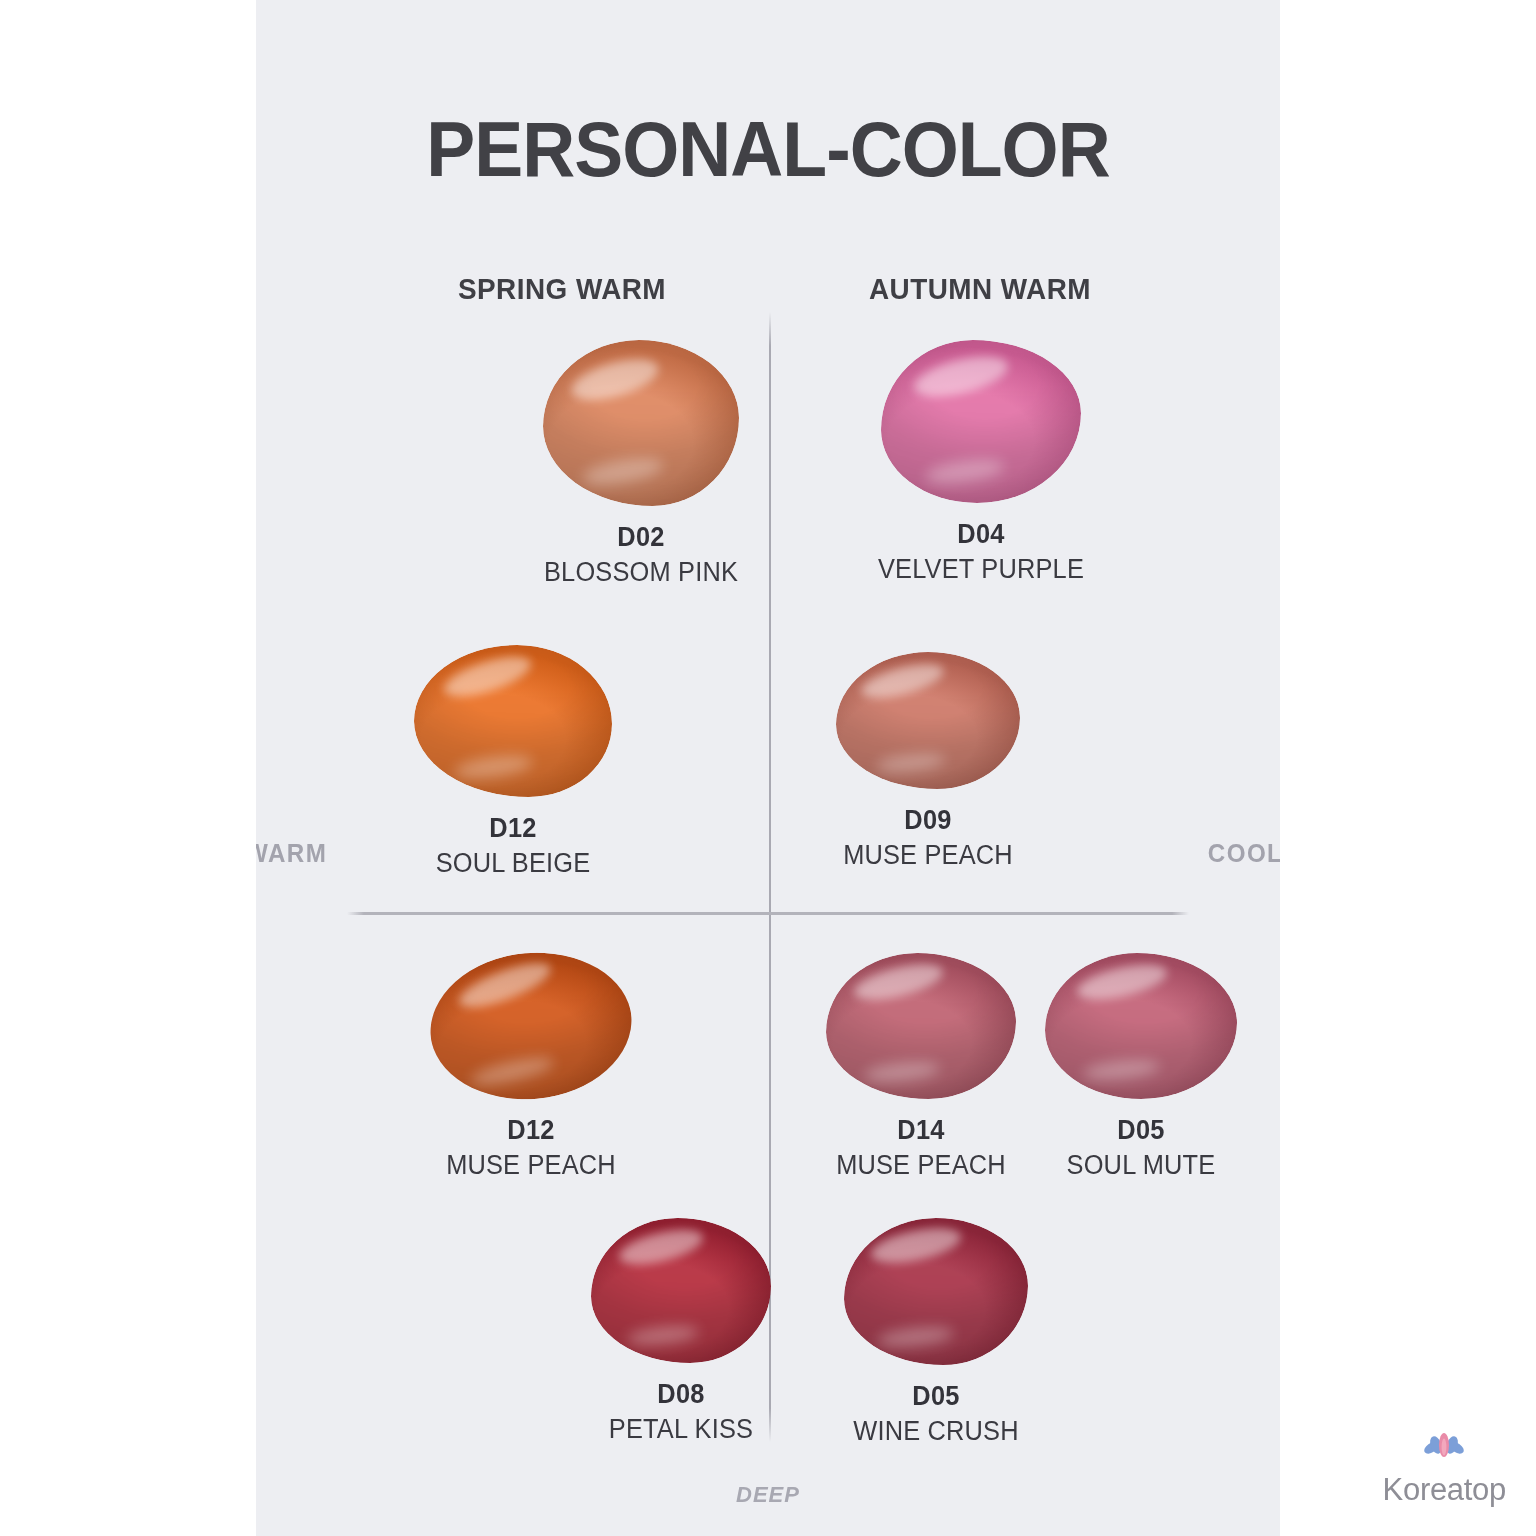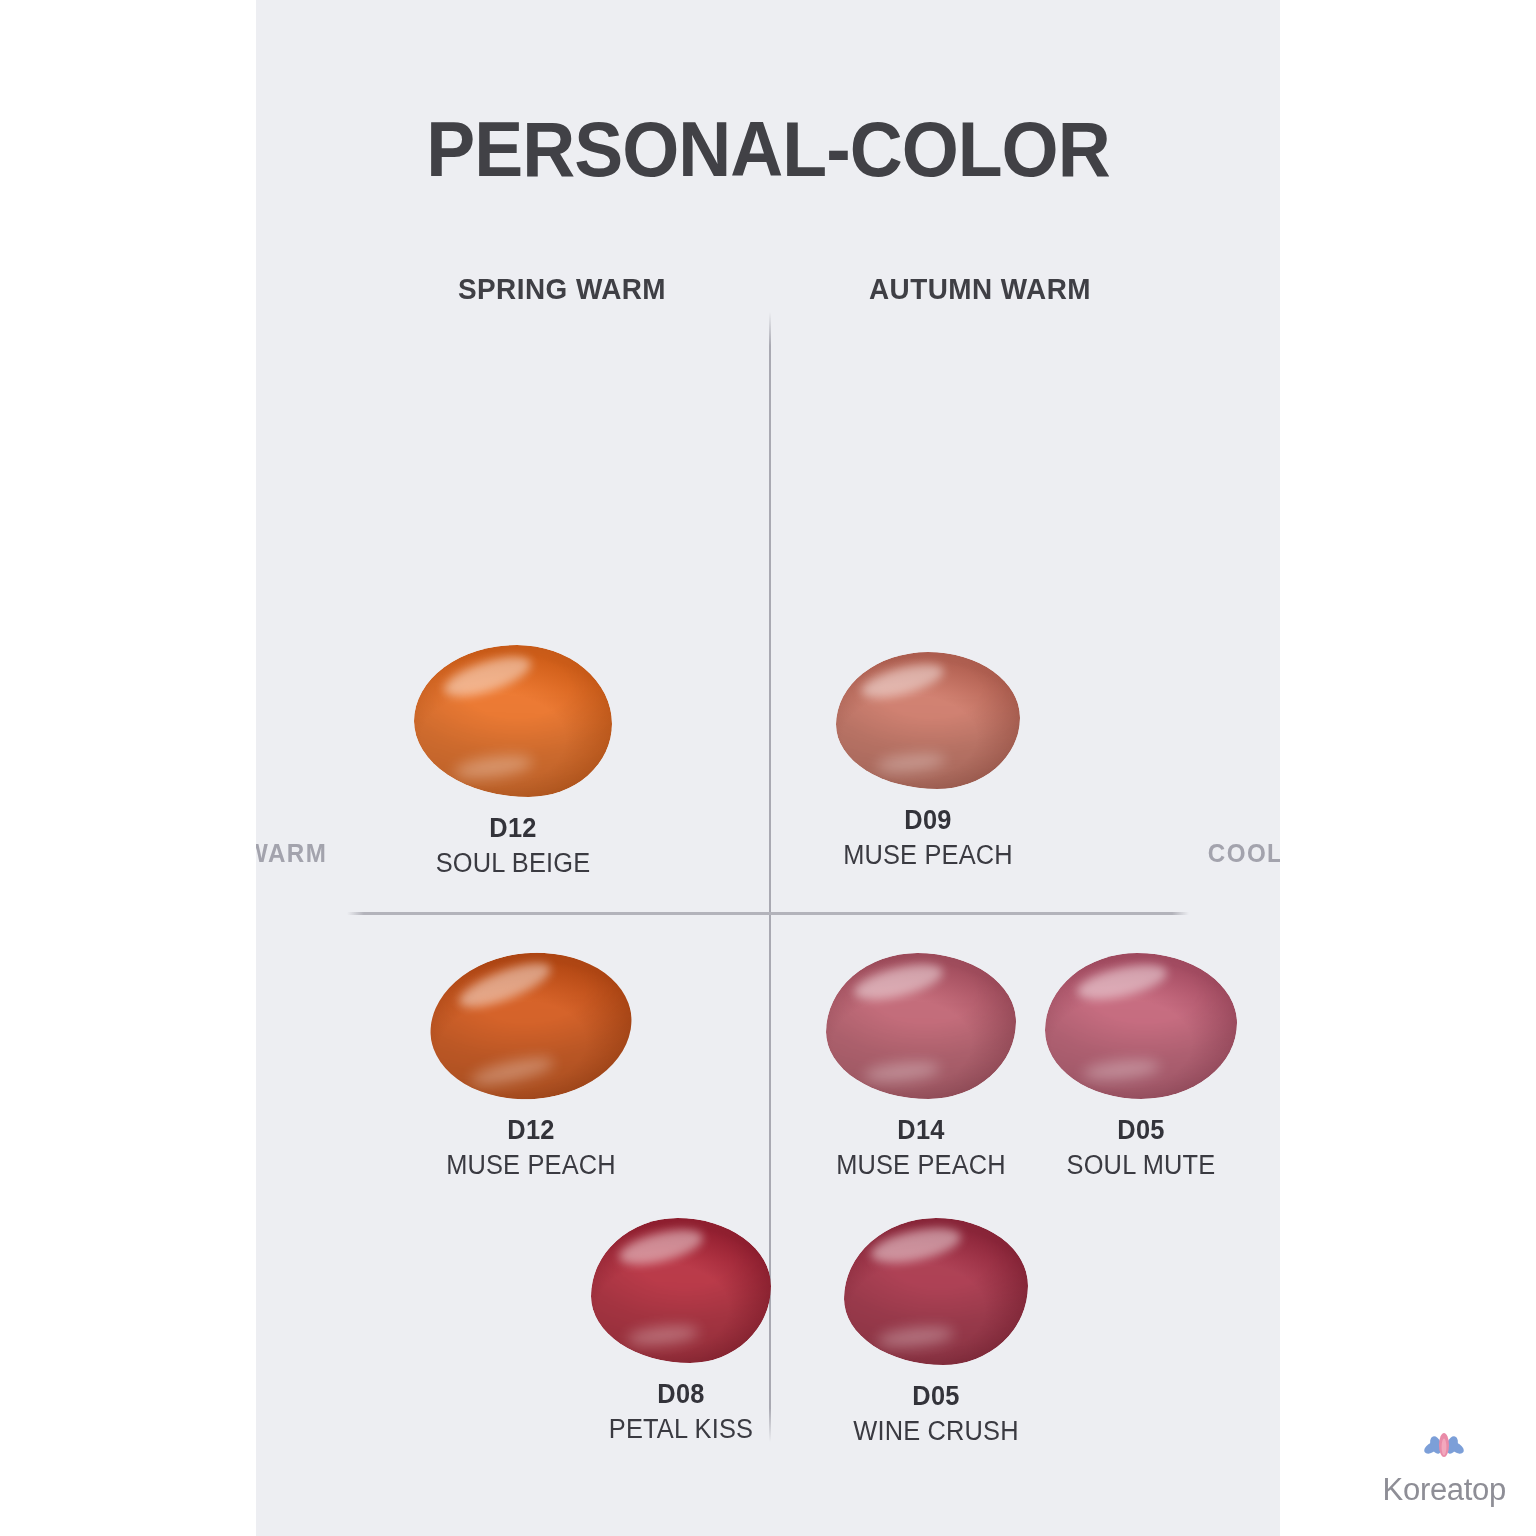--- a/index.html
+++ b/index.html
@@ -177,22 +177,51 @@
   <div id="page-title">PERSONAL-COLOR</div>
 
   <div class="quadrant-header" id="header-spring">SPRING WARM</div>
   <div class="quadrant-header" id="header-autumn">AUTUMN WARM</div>
 
   <div id="axis-vertical"></div>
   <div id="axis-horizontal"></div>
 
   <div class="axis-label" id="axis-label-warm">WARM</div>
   <div class="axis-label" id="axis-label-cool">COOL</div>
-
-
+  <div class="axis-label" id="axis-label-deep">DEEP</div>
+
+  <div class="swatch-cell" style="left:245px; top:340px; width:280px;">
+    <div class="swatch-blob-wrap" style="width:196px; height:166px;">
+      <div class="swatch-blob" style="border-radius:49% 51% 44% 56% / 52% 47% 53% 48%;">
+        <div class="blob-base" style="border-radius: 49% 51% 44% 56% / 52% 47% 53% 48%; background: radial-gradient(70% 58% at 40% 62%, rgb(226, 144, 107) 0%, rgb(226, 144, 107) 52%, rgb(192, 106, 68) 100%);"></div>
+        <div class="blob-shade" style="border-radius: 49% 51% 44% 56% / 52% 47% 53% 48%; background: radial-gradient(95% 70% at 52% 28%, rgba(0, 0, 0, 0) 28%, rgba(0, 0, 0, 0.2) 62%, rgba(0, 0, 0, 0.32) 100%), linear-gradient(182deg, rgba(255, 255, 255, 0.12) 0%, rgba(0, 0, 0, 0) 30%, rgba(0, 0, 0, 0.1) 100%);"></div>
+        <div class="blob-hi" style="left:14%; top:14%; width:46%; height:20%; border-radius:50%; transform:rotate(-16deg);"></div>
+        <div class="blob-hi2" style="left:20%; top:72%; width:42%; height:14%; border-radius:50%; transform:rotate(-10deg);"></div>
+      </div>
+    </div>
+    <div class="swatch-label">
+      <span class="swatch-code">D02</span>
+      <span class="swatch-name">BLOSSOM PINK</span>
+    </div>
+  </div>
+
+  <div class="swatch-cell" style="left:585px; top:340px; width:280px;">
+    <div class="swatch-blob-wrap" style="width:200px; height:163px;">
+      <div class="swatch-blob" style="border-radius:46% 54% 52% 48% / 55% 45% 55% 45%;">
+        <div class="blob-base" style="border-radius: 46% 54% 52% 48% / 55% 45%; background: radial-gradient(70% 58% at 40% 62%, rgb(231, 124, 174) 0%, rgb(231, 124, 174) 52%, rgb(200, 90, 144) 100%);"></div>
+        <div class="blob-shade" style="border-radius: 46% 54% 52% 48% / 55% 45%; background: radial-gradient(95% 70% at 52% 28%, rgba(0, 0, 0, 0) 28%, rgba(0, 0, 0, 0.2) 62%, rgba(0, 0, 0, 0.32) 100%), linear-gradient(182deg, rgba(255, 255, 255, 0.12) 0%, rgba(0, 0, 0, 0) 30%, rgba(0, 0, 0, 0.1) 100%);"></div>
+        <div class="blob-hi" style="left:16%; top:12%; width:48%; height:20%; border-radius:50%; transform:rotate(-14deg);"></div>
+        <div class="blob-hi2" style="left:22%; top:74%; width:40%; height:13%; border-radius:50%; transform:rotate(-8deg);"></div>
+      </div>
+    </div>
+    <div class="swatch-label">
+      <span class="swatch-code">D04</span>
+      <span class="swatch-name">VELVET PURPLE</span>
+    </div>
+  </div>
 
   <div class="swatch-cell" style="left:117px; top:645px; width:280px;">
     <div class="swatch-blob-wrap" style="width:198px; height:152px;">
       <div class="swatch-blob" style="border-radius:52% 48% 42% 58% / 50% 52% 48% 50%;">
         <div class="blob-base" style="border-radius: 52% 48% 42% 58% / 50% 52% 48% 50%; background: radial-gradient(70% 58% at 40% 62%, rgb(238, 123, 52) 0%, rgb(238, 123, 52) 52%, rgb(207, 93, 24) 100%);"></div>
         <div class="blob-shade" style="border-radius: 52% 48% 42% 58% / 50% 52% 48% 50%; background: radial-gradient(95% 70% at 52% 28%, rgba(0, 0, 0, 0) 28%, rgba(0, 0, 0, 0.2) 62%, rgba(0, 0, 0, 0.32) 100%), linear-gradient(182deg, rgba(255, 255, 255, 0.12) 0%, rgba(0, 0, 0, 0) 30%, rgba(0, 0, 0, 0.1) 100%);"></div>
         <div class="blob-hi" style="left:14%; top:11%; width:46%; height:19%; border-radius:50%; transform:rotate(-18deg);"></div>
         <div class="blob-hi2" style="left:20%; top:74%; width:40%; height:13%; border-radius:50%; transform:rotate(-8deg);"></div>
       </div>
     </div>

